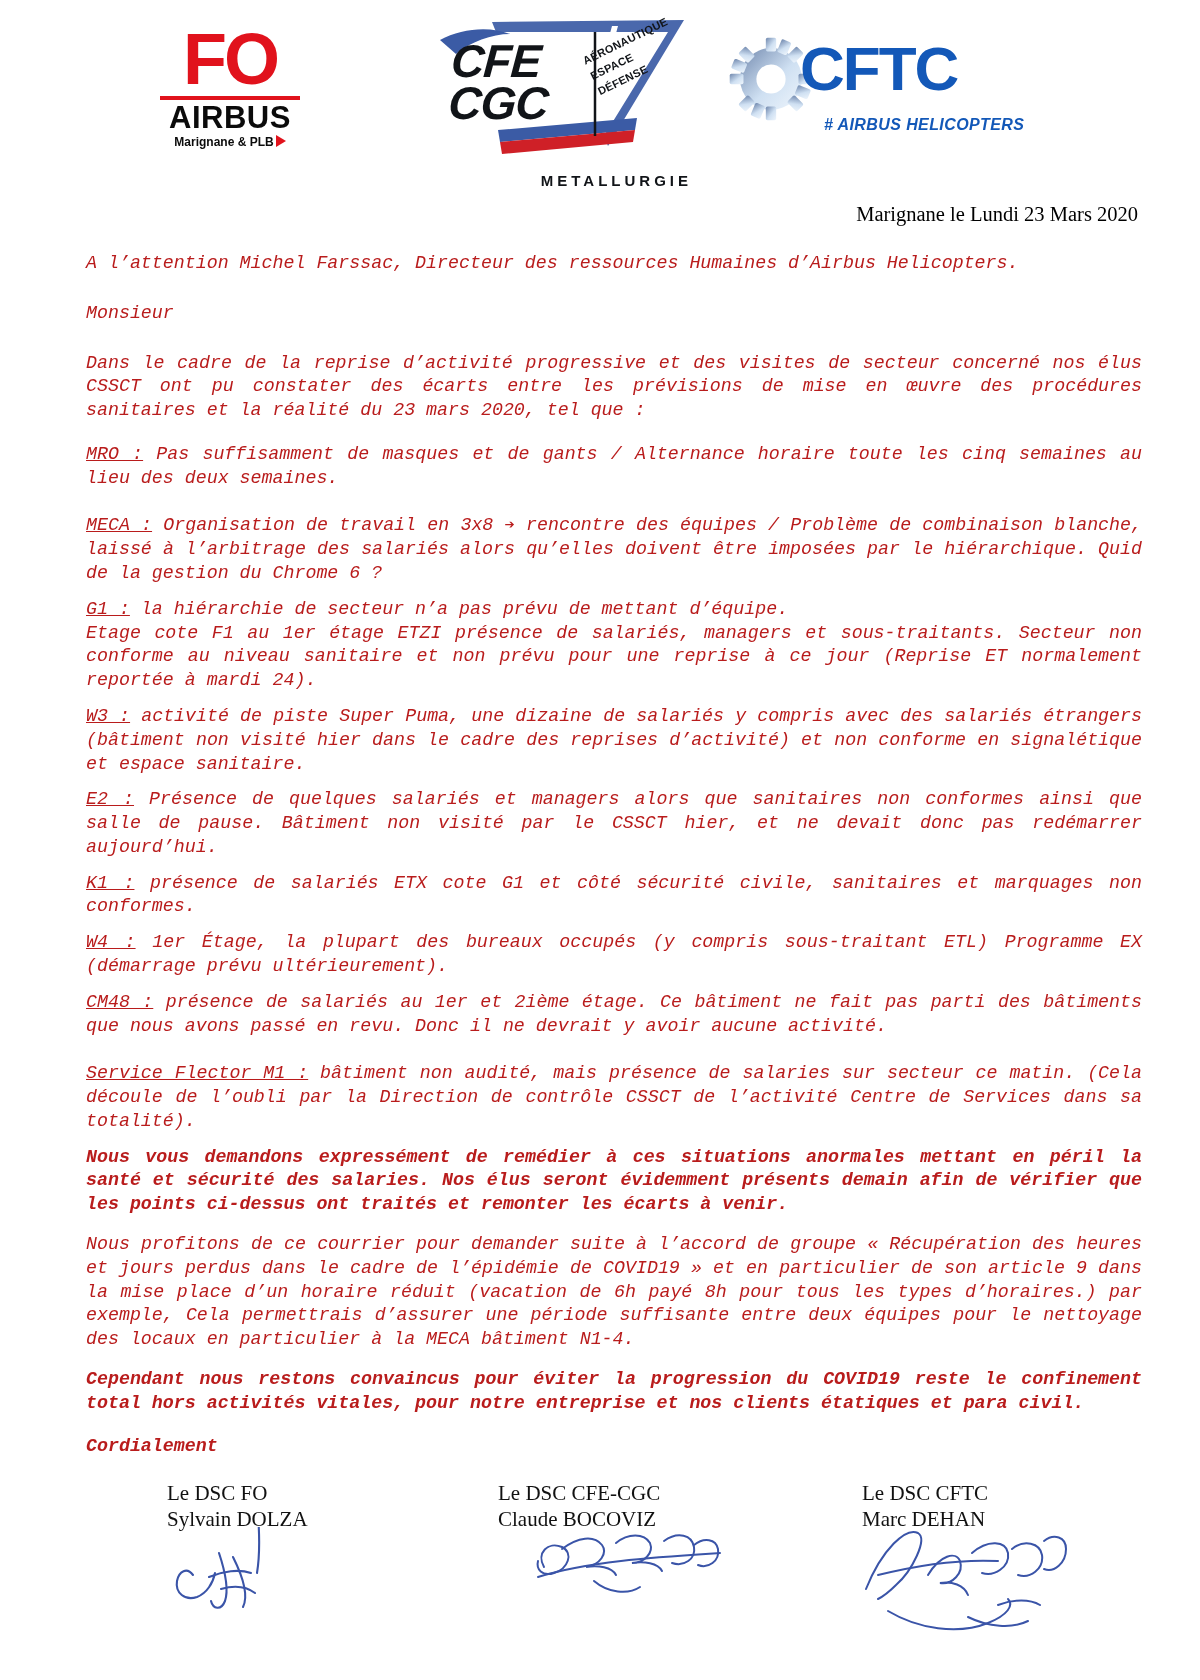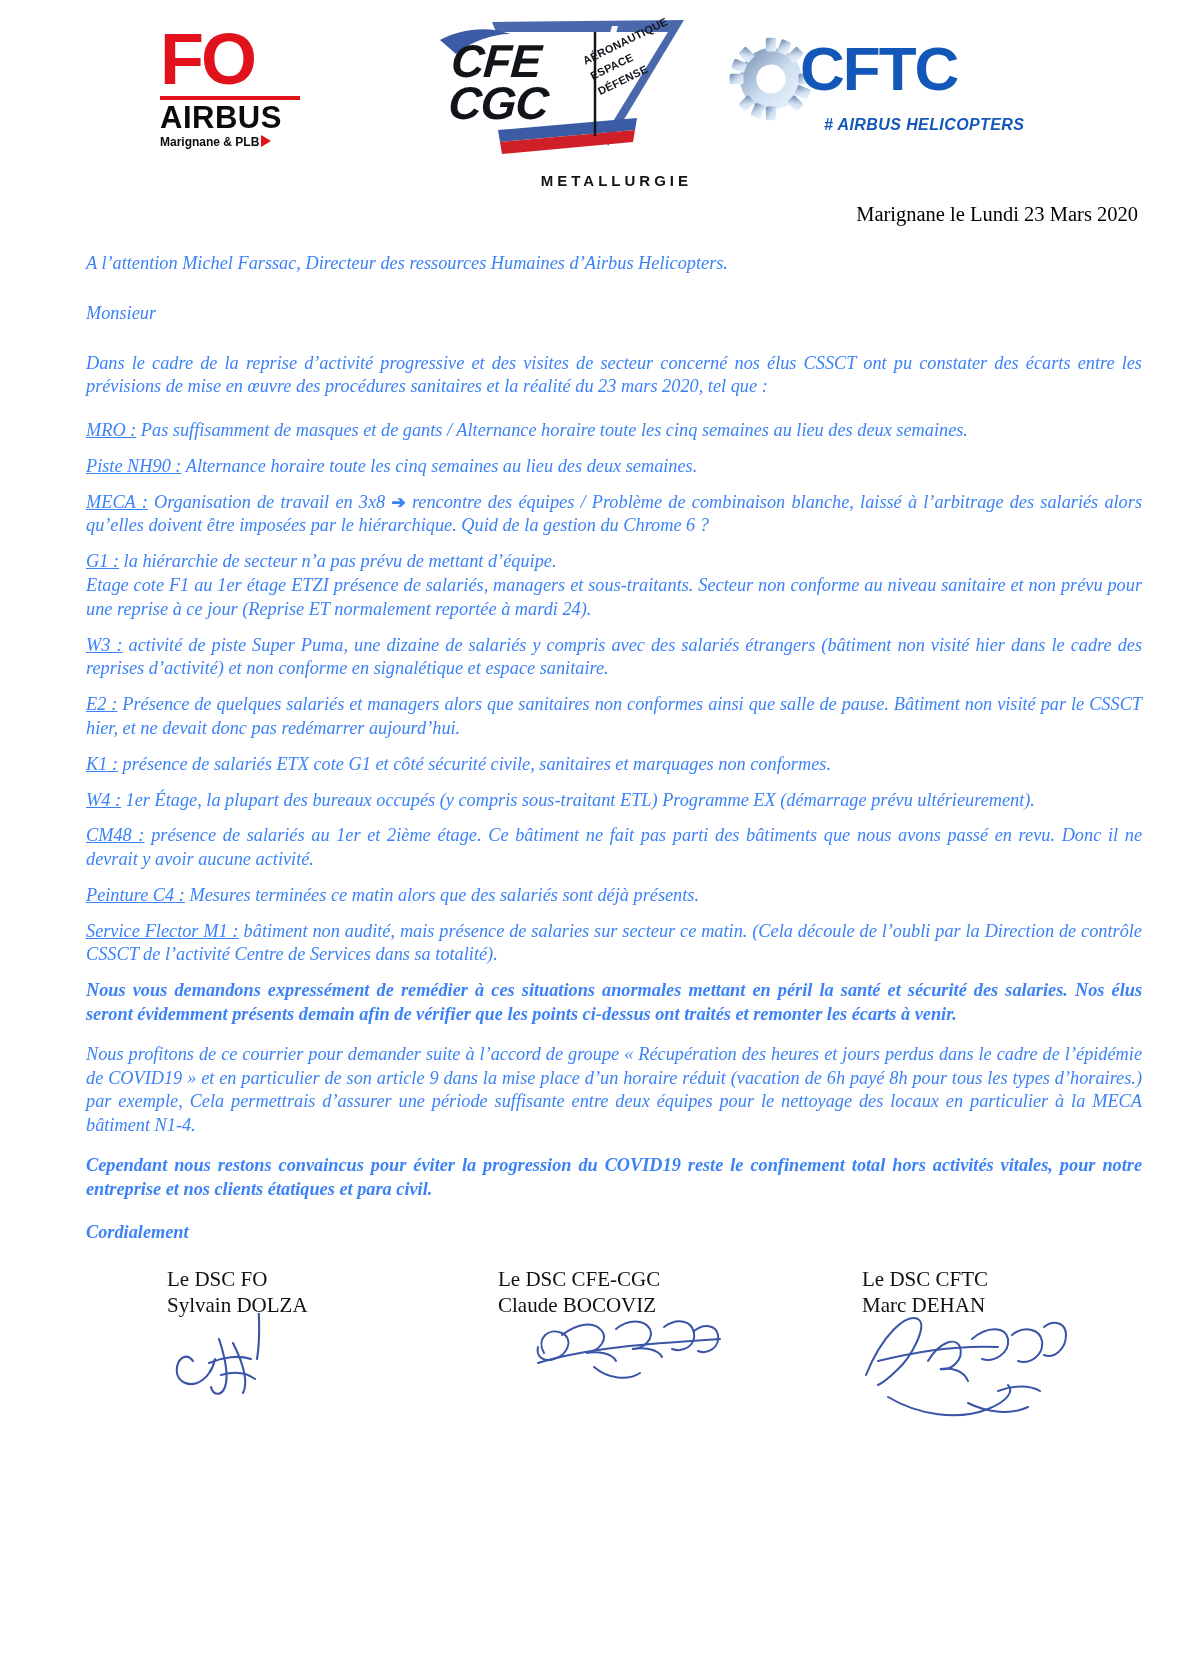--- a/index.html
+++ b/index.html
@@ -22,21 +22,21 @@
   .logo-bar{
     position:relative;
     height:205px;
     display:flex;
     align-items:flex-start;
     justify-content:center;
   }
   .logo{position:absolute;}
 
   
-  .logo-fo{left:160px;top:25px;width:140px;}
+  .logo-fo{left:160px;top:25px;width:140px;text-align:center;}
   .fo-top{
     font-family:"Liberation Sans", sans-serif;
     font-weight:bold;
     font-size:72px;
     line-height:0.95;
     color:#e1121c;
     letter-spacing:-3px;
   }
   .fo-rule{height:4px;background:#e1121c;margin:3px 0 2px 0;}
   .fo-airbus{
@@ -132,27 +132,27 @@
   }
   .date-line{
     text-align:right;
     font-family:"Liberation Serif", serif;
     font-size:20.5px;
     color:#000;
     padding-right:4px;
     margin-top:-2px;
   }
   p.para{
-    font-family:Liberation Serif, serif;
+    font-family:Liberation Mono, monospace;
     font-style:italic;
     font-size:18.3px;
     line-height:1.30;
     margin:0;
     text-align:justify;
-    color:#3b82f6;
+    color:#b91c1c;
   }
   p.noj{text-align:left;}
   .lbl{ text-decoration:underline; }
   .arrow{font-style:normal;font-weight:bold;font-size:17px;}
   p.bold{font-weight:bold;}
   .sp-26{height:26px;}
   .sp-20{height:20px;}
   .sp-16{height:16px;}
   .sp-12{height:12px;}
 
@@ -262,21 +262,20 @@
     <div class="sp-26"></div>
     <p class="para noj">Monsieur</p>
 
     <div class="sp-26"></div>
     <p class="para">Dans le cadre de la reprise d’activité progressive et des visites de secteur concerné nos élus CSSCT ont pu constater des écarts entre les prévisions de mise en œuvre des procédures sanitaires et la réalité du 23 mars 2020, tel que :</p>
 
     <div class="sp-20"></div>
     <p class="para"><span class="lbl">MRO :</span><span> Pas suffisamment de masques et de gants / Alternance horaire toute les cinq semaines au lieu des deux semaines.</span></p>
 
     <div class="sp-12"></div>
-    <p class="para"><span class="lbl">Piste NH90 :</span><span> Alternance horaire toute les cinq semaines au lieu des deux semaines.</span></p>
 
     <div class="sp-12"></div>
     <p class="para"><span class="lbl">MECA :</span><span> Organisation de travail en 3x8 </span><span class="arrow">➔</span><span> rencontre des équipes / Problème de combinaison blanche, laissé à l’arbitrage des salariés alors qu’elles doivent être imposées par le hiérarchique. Quid de la gestion du Chrome 6 ?</span></p>
 
     <div class="sp-12"></div>
     <p class="para noj"><span class="lbl">G1 :</span><span> la hiérarchie de secteur n’a pas prévu de mettant d’équipe.</span></p>
     <p class="para">Etage cote F1 au 1er étage ETZI présence de salariés, managers et sous-traitants. Secteur non conforme au niveau sanitaire et non prévu pour une reprise à ce jour (Reprise ET normalement reportée à mardi 24).</p>
 
     <div class="sp-12"></div>
     <p class="para"><span class="lbl">W3 :</span><span> activité de piste Super Puma, une dizaine de salariés y compris avec des salariés étrangers (bâtiment non visité hier dans le cadre des reprises d’activité) et non conforme en signalétique et espace sanitaire.</span></p>
@@ -287,21 +286,20 @@
     <div class="sp-12"></div>
     <p class="para"><span class="lbl">K1 :</span><span> présence de salariés ETX cote G1 et côté sécurité civile, sanitaires et marquages non conformes.</span></p>
 
     <div class="sp-12"></div>
     <p class="para"><span class="lbl">W4 :</span><span> 1er Étage, la plupart des bureaux occupés (y compris sous-traitant ETL) Programme EX (démarrage prévu ultérieurement).</span></p>
 
     <div class="sp-12"></div>
     <p class="para"><span class="lbl">CM48 :</span><span> présence de salariés au 1er et 2ième étage. Ce bâtiment ne fait pas parti des bâtiments que nous avons passé en revu. Donc il ne devrait y avoir aucune activité.</span></p>
 
     <div class="sp-12"></div>
-    <p class="para"><span class="lbl">Peinture C4 :</span><span> Mesures terminées ce matin alors que des salariés sont déjà présents.</span></p>
 
     <div class="sp-12"></div>
     <p class="para"><span class="lbl">Service Flector M1 :</span><span> bâtiment non audité, mais présence de salaries sur secteur ce matin. (Cela découle de l’oubli par la Direction de contrôle CSSCT de l’activité Centre de Services dans sa totalité).</span></p>
 
     <div class="sp-12"></div>
     <p class="para bold">Nous vous demandons expressément de remédier à ces situations anormales mettant en péril la santé et sécurité des salaries. Nos élus seront évidemment présents demain afin de vérifier que les points ci-dessus ont traités et remonter les écarts à venir.</p>
 
     <div class="sp-16"></div>
     <p class="para">Nous profitons de ce courrier pour demander suite à l’accord de groupe « Récupération des heures et jours perdus dans le cadre de l’épidémie de COVID19 » et en particulier de son article 9 dans la mise place d’un horaire réduit (vacation de 6h payé 8h pour tous les types d’horaires.) par exemple, Cela permettrais d’assurer une période suffisante entre deux équipes pour le nettoyage des locaux en particulier à la MECA bâtiment N1-4.</p>
 

